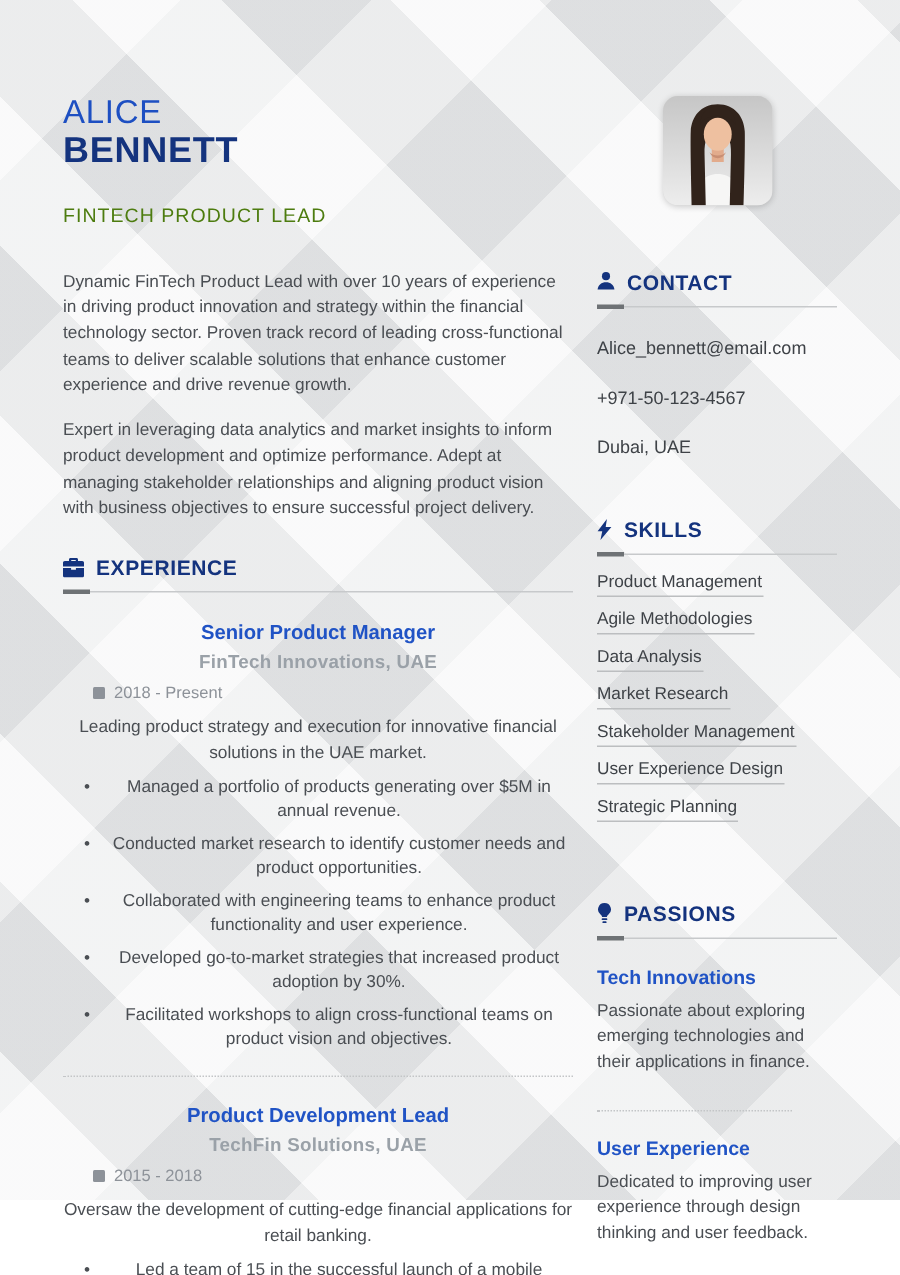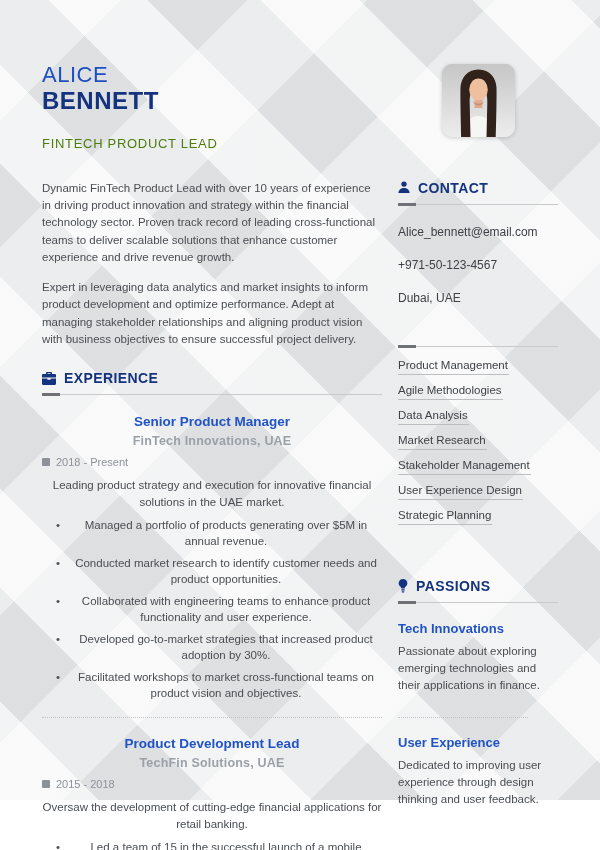--- a/index.html
+++ b/index.html
@@ -46,21 +46,21 @@
   .heading-rule::before { content:""; position:absolute; top:0; left:0; width:18px; height:3px; background:#6e7275; z-index:1; }
 
   
   .summary p { font-size:11.5px; line-height:1.5; color:#4a4e53; margin-bottom:13px; }
 
   
   .experience-section { margin-top:22px; }
   .job { margin-top:18px;text-align:center; }
   .job-title { font-size:13.5px; font-weight:700; color:#2053c5; }
   .company   { font-size:12.5px; font-weight:700; color:#9aa1a8; margin-top:5px; letter-spacing:0.2px; }
-  .date-row  { display:flex; align-items:center; gap:6px; margin-top:8px; color:#8d9299; font-size:11px; }
+  .date-row  { display:flex; align-items:center; gap:6px; margin-top:8px; color:#8d9299; font-size:11px;margin-left:20px; }
   .job-desc  { margin-top:9px; font-size:11.5px; line-height:1.45; color:#4a4e53; }
   ul.bullets { list-style:none; margin-top:4px; }
   ul.bullets li { position:relative; padding-left:28px; margin-top:6px; font-size:11.5px; line-height:1.4; color:#4a4e53; }
   ul.bullets li::before { content:"\2022"; position:absolute; left:14px; top:0; color:#4a4e53; }
   .dotted-divider { border-top:1px dotted #c3c5c7; margin:16px 0 3px 0; }
 
   
   .contact-list { margin-top:4px; }
   .contact-item { font-size:12px; color:#3e4247; margin-top:19px; }
   .skills-section { margin-top:40px; }
@@ -130,21 +130,21 @@
                 <rect width="8" height="8" rx="1" fill="#8d9299"></rect>
               </svg>
             <span>2018 - Present</span>
           </div>
           <div class="job-desc">Leading product strategy and execution for innovative financial solutions in the UAE market.</div>
           <ul class="bullets">
             <li>Managed a portfolio of products generating over $5M in annual revenue.</li>
             <li>Conducted market research to identify customer needs and product opportunities.</li>
             <li>Collaborated with engineering teams to enhance product functionality and user experience.</li>
             <li>Developed go-to-market strategies that increased product adoption by 30%.</li>
-            <li>Facilitated workshops to market cross-functional teams on product vision and objectives.</li>
+            <li>Facilitated workshops to align cross-functional teams on product vision and objectives.</li>
           </ul>
         </div>
 
         <div class="dotted-divider"></div>
 
         <div class="job">
           <div class="job-title">Product Development Lead</div>
           <div class="company">TechFin Solutions, UAE</div>
           <div class="date-row">
             <svg width="8" height="8" viewBox="0 0 8 8">
@@ -173,20 +173,26 @@
         </div>
         <div class="heading-rule"></div>
         <div class="contact-list">
           <div class="contact-item">Alice_bennett@email.com</div>
           <div class="contact-item">+971-50-123-4567</div>
           <div class="contact-item">Dubai, UAE</div>
         </div>
       </div>
 
       <div class="skills-section">
+        <div class="section-heading">
+          <svg width="10" height="14" viewBox="0 0 10 14" fill="#14337e">
+            <path d="M6.6 0L.4 8.1h3.1L2.3 14l7.3-8.7H5.8z"></path>
+          </svg>
+          <span>SKILLS</span>
+        </div>
         <div class="heading-rule"></div>
         <div class="skills-list">
           <span class="skill">Product Management</span>
           <span class="skill">Agile Methodologies</span>
           <span class="skill">Data Analysis</span>
           <span class="skill">Market Research</span>
           <span class="skill">Stakeholder Management</span>
           <span class="skill">User Experience Design</span>
           <span class="skill">Strategic Planning</span>
         </div>

